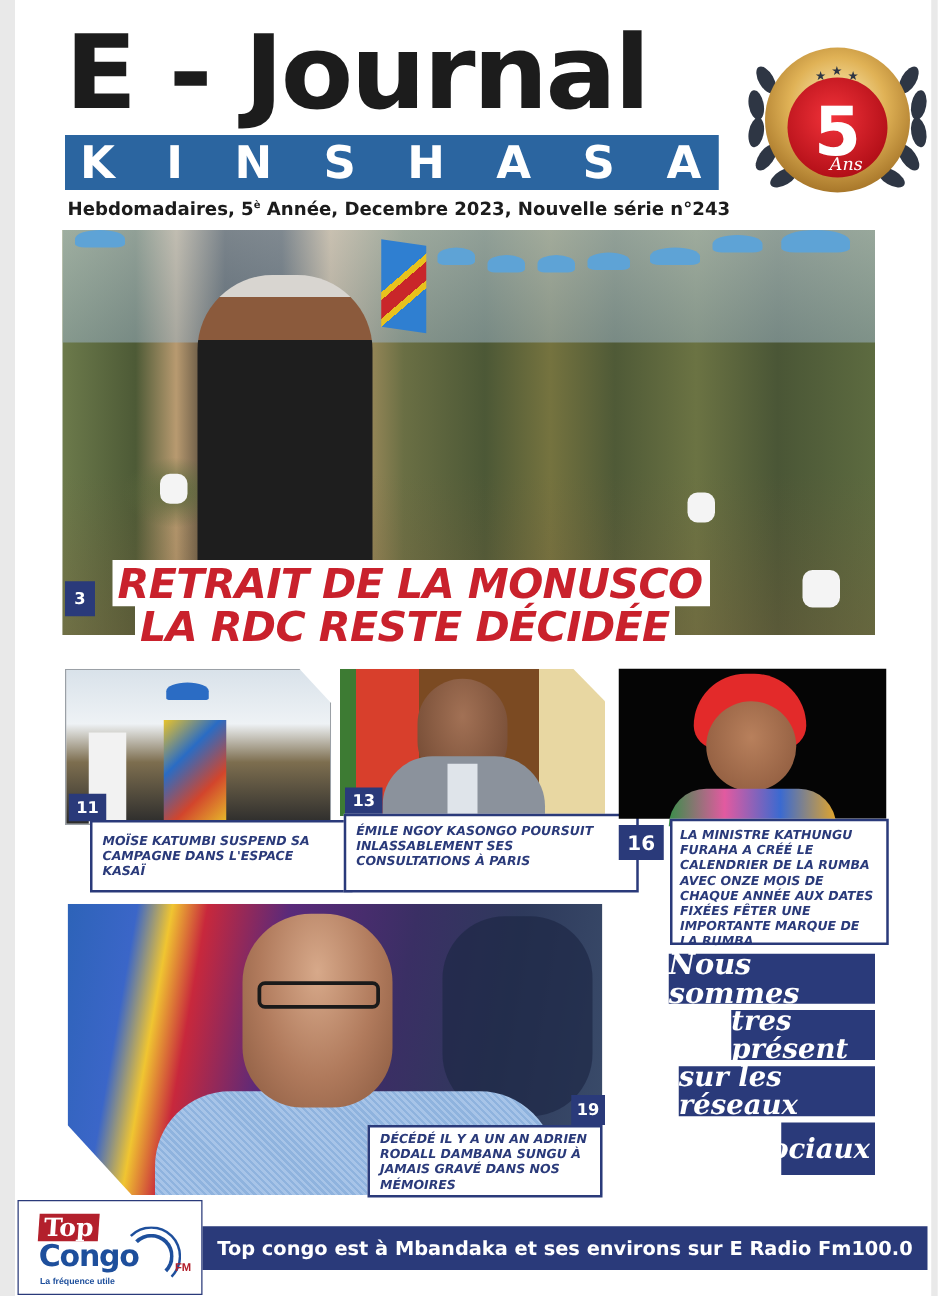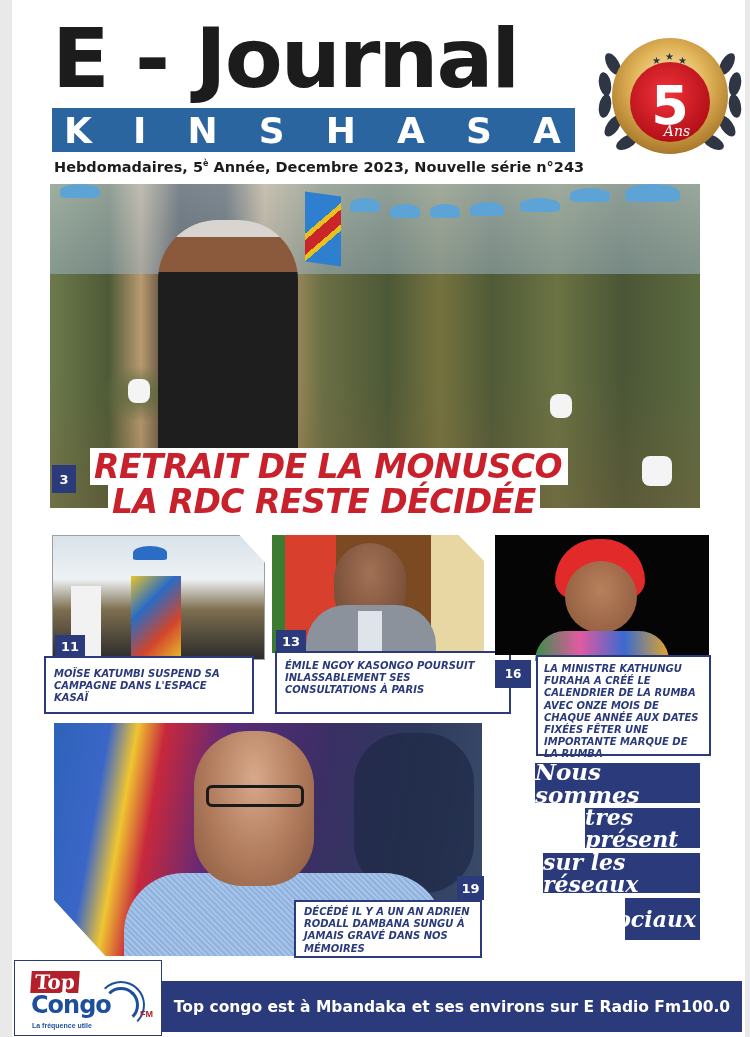--- a/index.html
+++ b/index.html
@@ -37,28 +37,28 @@
 
   
   .thumb { overflow: hidden; clip-path: polygon(0 0, 88% 0, 100% 22%, 100% 100%, 0 100%); }
   .thumb1 { left: 40px; top: 535px; width: 213px; height: 125px; border: 1px solid #9aa0a6;
     background: linear-gradient(180deg, #d9e2ea 0%, #eef2f5 35%, #7d6e4f 60%, #2c2c2c 100%); }
   .thumb2 { left: 260px; top: 535px; width: 212px; height: 118px;
     background: linear-gradient(90deg, #3d7b33 0 6%, #d83f2c 6% 30%, #7b4a22 30% 75%, #e8d7a2 75% 100%); }
   .thumb3 { left: 483px; top: 535px; width: 214px; height: 120px; background: #050505; }
 
   .caption { background: #fff; border: 2px solid #2a3a7a; color: #2a3a7a; font-family: "DejaVu Sans", sans-serif; font-weight: 900; font-style: italic; font-size: 10px; line-height: 1.22; text-transform: uppercase; }
-  .cap1 { left: 32px; top: 656px; width: 210px; height: 58px; padding: 10px 8px; }
+  .cap1 { left: 60px; top: 656px; width: 210px; height: 58px; padding: 10px 8px; }
   .cap2 { left: 263px; top: 651px; width: 236px; height: 63px; padding: 7px 8px; }
   .cap3 { left: 524px; top: 655px; width: 175px; height: 101px; padding: 6px 6px; }
 
   .numtab { background: #2a3a7a; color: #fff; font-family: "DejaVu Sans", sans-serif; font-weight: bold; font-size: 13px; display: flex; align-items: center; justify-content: center; }
   .n10 { left: 43px; top: 635px; width: 30px; height: 22px; }
   .n13 { left: 264px; top: 630px; width: 30px; height: 22px; }
-  .n16 { left: 483px; top: 660px; width: 36px; height: 28px; font-size: 12px; }
+  .n16 { left: 483px; top: 660px; width: 36px; height: 28px; font-size: 16px; }
   .n19 { left: 445px; top: 876px; width: 27px; height: 24px; }
 
   
   .bigphoto { left: 42px; top: 723px; width: 428px; height: 233px; overflow: hidden;
     clip-path: polygon(0 0, 100% 0, 100% 100%, 12% 100%, 0 76%);
     background: linear-gradient(100deg, #2d63b8 0%, #3b66c8 12%, #f0c531 18%, #c8283c 24%, #5a2a7a 38%, #3a2f64 60%, #2e3a5c 78%, #3b4d6b 100%); }
   .bp-head { position: absolute; left: 140px; top: 8px; width: 120px; height: 155px; border-radius: 55px 55px 48px 48px; background: radial-gradient(ellipse at 50% 30%, #d7a98a 0%, #b07a5c 55%, #8a5a40 100%); }
   .bp-glasses { position: absolute; left: 152px; top: 62px; width: 98px; height: 22px; border: 3px solid #1a1a1a; border-radius: 6px; }
   .bp-shirt { position: absolute; left: 70px; top: 150px; width: 320px; height: 100px; border-radius: 60px 60px 0 0; background: repeating-linear-gradient(45deg, #8fb3de 0 2px, #a7c4e8 2px 4px); }
   .bp-shadow { position: absolute; left: 300px; top: 10px; width: 120px; height: 160px; border-radius: 50px; background: rgba(30,40,70,.7); }
@@ -72,21 +72,21 @@
   .s4 { left: 613px; top: 898px; width: 75px; height: 42px; }
 
   
   .logo-box { left: 2px; top: 960px; width: 148px; height: 76px; border: 1px solid #2a3a7a; background: #fff; }
   .logo-top { position: absolute; left: 16px; top: 10px; background: #b3202c; color: #fff; font-family: "DejaVu Serif", serif; font-weight: 900; font-size: 20px; padding: 0 4px; line-height: 22px; transform: skewX(-4deg); }
   .logo-congo { position: absolute; left: 16px; top: 30px; color: #1e4f9c; font-family: "DejaVu Sans", sans-serif; font-weight: 900; font-size: 24px; letter-spacing: -1px; }
   .logo-fm { position: absolute; left: 125px; top: 48px; color: #b3202c; font-weight: bold; font-size: 9px; }
   .logo-tag { position: absolute; left: 17px; top: 61px; color: #1e4f9c; font-size: 7px; font-weight: bold; }
   .logo-wave { position: absolute; left: 88px; top: 26px; width: 36px; height: 36px; border-radius: 50%; border: 3px solid #1e4f9c; border-left-color: transparent; border-bottom-color: transparent; }
   .logo-wave2 { left: 82px; top: 20px; width: 48px; height: 48px; border-width: 2px; }
-  .footer-bar { left: 150px; top: 981px; width: 580px; height: 51px; background: #2a3a7a; color: #fff; font-family: "DejaVu Sans", sans-serif; font-weight: bold; font-size: 15.5px; display: flex; align-items: center; justify-content: center; white-space: nowrap; }
+  .footer-bar { left: 150px; top: 981px; width: 580px; height: 35px; background: #2a3a7a; color: #fff; font-family: "DejaVu Sans", sans-serif; font-weight: bold; font-size: 15.5px; display: flex; align-items: center; justify-content: center; white-space: nowrap; }
 </style>
 </head>
 <body>
 
 <div class="page">
 
   <div class="abs title">E - Journal</div>
   <div class="abs kin-bar">
     <span>K</span>
     <span>I</span>

